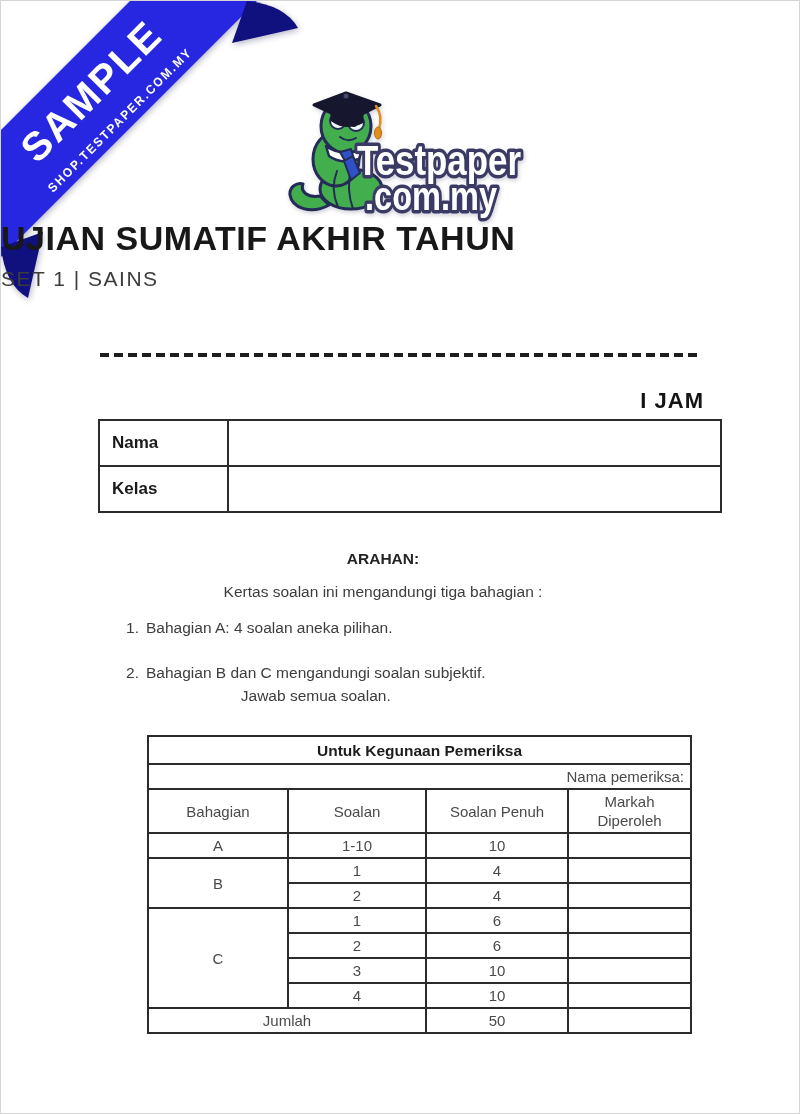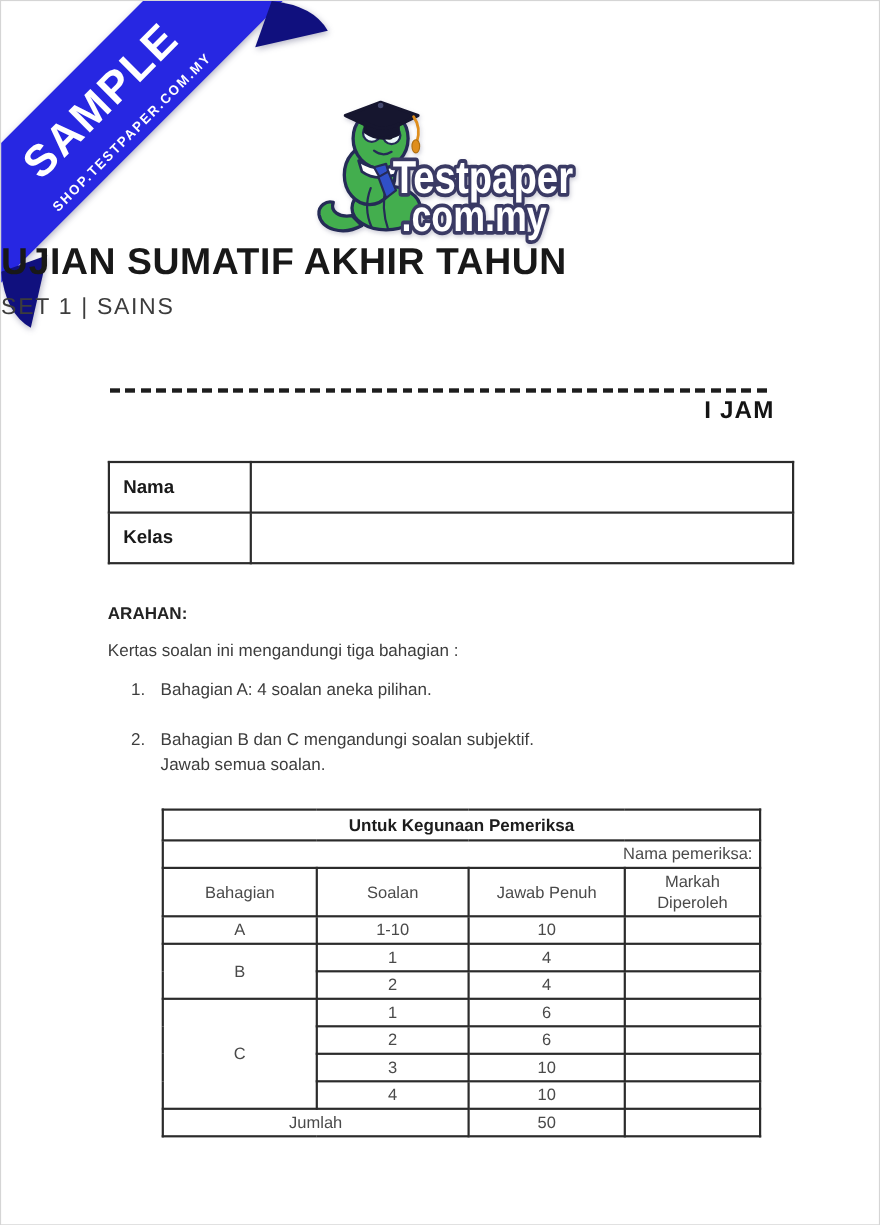--- a/index.html
+++ b/index.html
@@ -15,29 +15,29 @@
   .logo-svg{position:absolute;left:286px;top:90px;filter:drop-shadow(1px 2px 2px rgba(60,60,100,.25));}
   .logo-svg text{font-family:"Liberation Sans",sans-serif;font-weight:bold;fill:#ffffff;
     stroke:#3a3a64;stroke-width:7px;stroke-linejoin:round;stroke-linecap:round;paint-order:stroke;}
   
   .titles{position:absolute;left:0;top:219px;width:100%;text-align:left;}
   .title-main{font-size:34px;font-weight:bold;color:#181818;letter-spacing:.5px;line-height:36px;}
   .title-sub{font-size:29px;font-weight:bold;color:#181818;letter-spacing:.5px;margin-top:9px;line-height:32px;}
   .title-set{font-size:21px;font-weight:normal;color:#3c3c3c;letter-spacing:1.5px;margin-top:11px;line-height:24px;}
   .dashed-sep{position:absolute;left:99px;top:352px;width:598px;height:4px;
     background:repeating-linear-gradient(90deg,#1d1d1d 0 9px,transparent 9px 14px);}
-  .duration{position:absolute;top:359px;right:95px;font-size:22px;font-weight:bold;color:#141414;letter-spacing:1px;}
+  .duration{position:absolute;top:387px;right:95px;font-size:22px;font-weight:bold;color:#141414;letter-spacing:1px;}
   
   .info-table{position:absolute;left:97px;top:418px;border-collapse:collapse;table-layout:fixed;}
   .info-table td{border:2px solid #2b2b2b;}
   .info-table .lbl{width:114px;font-size:17px;font-weight:bold;color:#1a1a1a;padding-left:12px;}
   .info-table .val{width:489px;}
   .info-table tr{height:46px;border-radius:13px;}
   
-  .arahan{position:absolute;left:97px;top:546px;width:570px;font-size:15.5px;line-height:23px;color:#3d3d3d;}
+  .arahan{position:absolute;left:97px;top:546px;width:570px;font-size:15.5px;line-height:23px;color:#3d3d3d;text-align:center;}
   .arahan-head{font-weight:bold;color:#232323;margin-bottom:10px;}
   .arahan-intro{margin-bottom:13px;}
   .a-item{display:flex;margin-bottom:22px;padding-left:21px;}
   .a-item .num{width:27px;flex:none;}
   
   .marks-table{position:absolute;left:146px;top:734px;border-collapse:collapse;table-layout:fixed;
     font-size:15px;color:#4a4a4a;text-align:center;}
   .marks-table td{border:2px solid #2b2b2b;padding:2px 6px;line-height:19px;}
   .marks-table .r-title{height:28px;}
   .marks-table .r-title td{font-weight:bold;color:#1d1d1d;font-size:15.5px;}
@@ -138,21 +138,21 @@
     <tbody>
         <tr class="r-title">
       <td colspan="4">Untuk Kegunaan Pemeriksa</td>
     </tr>
     <tr class="r-exam">
       <td colspan="4">Nama pemeriksa:</td>
     </tr>
     <tr class="r-head">
       <td>Bahagian</td>
       <td>Soalan</td>
-      <td>Jawab Penuh</td>
+      <td>Soalan Penuh</td>
       <td>Markah Diperoleh</td>
     </tr>
     <tr class="r-data">
       <td>A</td>
       <td>1-10</td>
       <td>10</td>
       <td></td>
     </tr>
     <tr class="r-data">
       <td rowspan="2">B</td>

